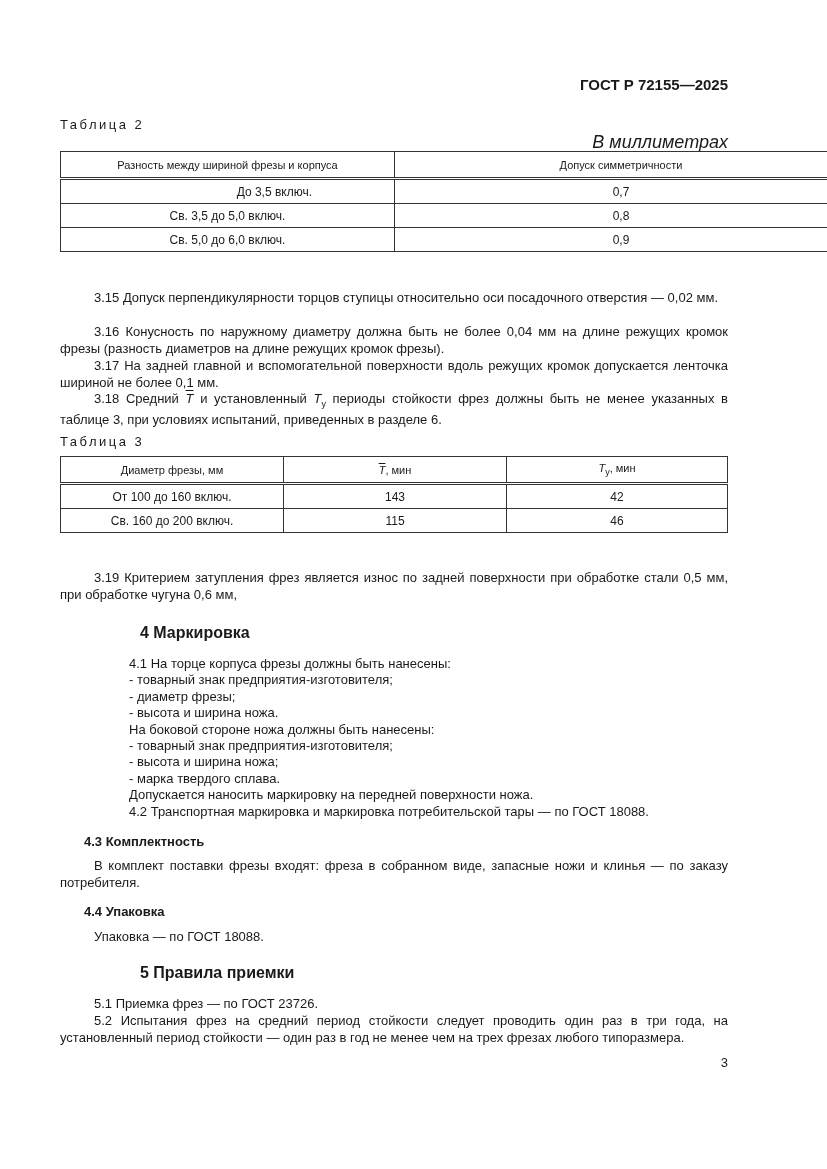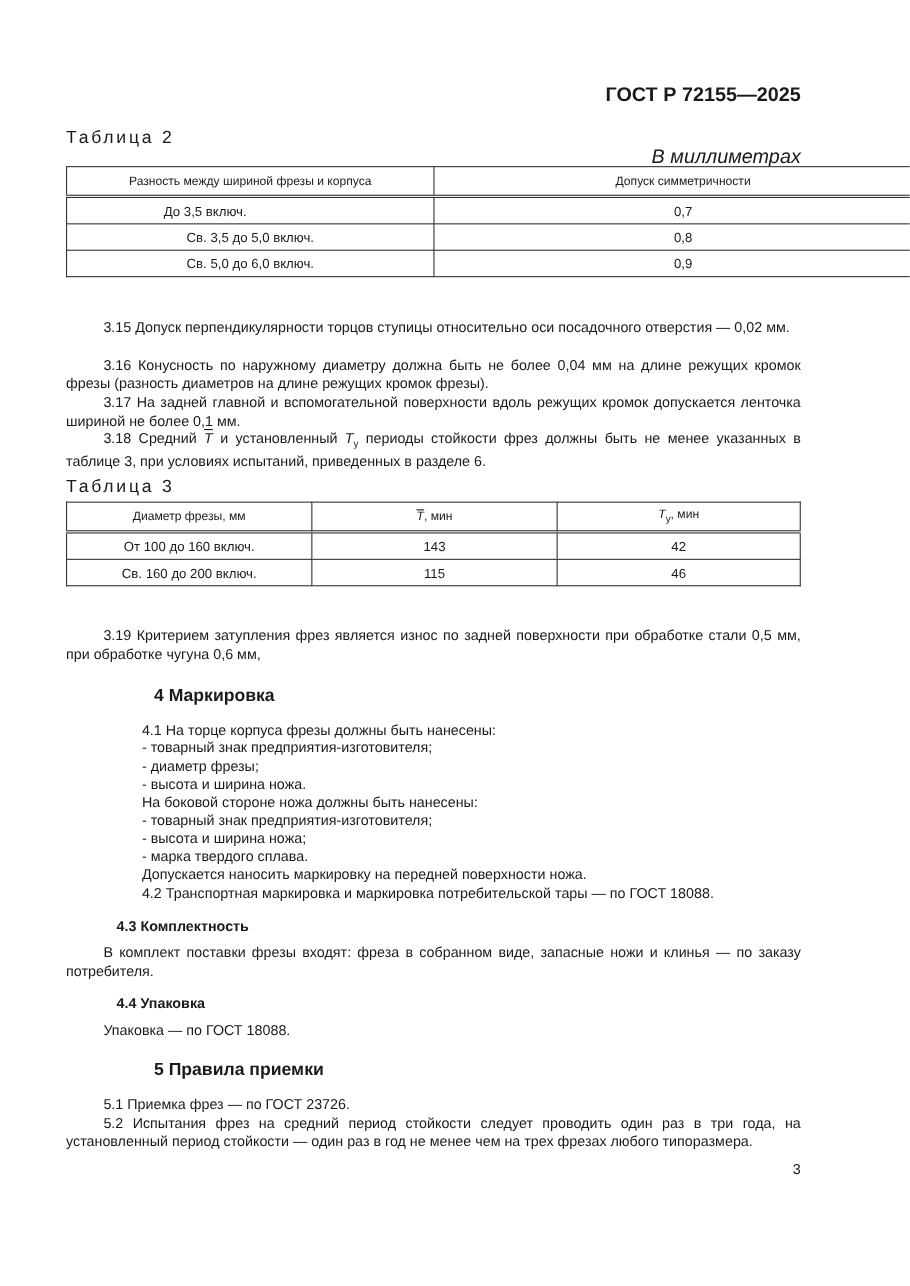--- a/index.html
+++ b/index.html
@@ -1,31 +1,31 @@
 <!DOCTYPE html>
 <html><head>
 <meta charset="utf-8">
 <style>
   html, body { margin: 0; padding: 0; background: #ffffff; }
   body { width: 827px; height: 1169px; position: relative; overflow: hidden;
          font-family: "Liberation Sans", sans-serif; color: #1a1a1a; }
   .page { position: absolute; left: 60px; top: 0; width: 668px; }
-  .doc-code { position: absolute; right: 0; top: 76px; font-weight: bold; font-size: 18px; }
-  .tbl-caption { position: absolute; left: 0; font-size: 16px; letter-spacing: 2.5px; }
+  .doc-code { position: absolute; right: 0; top: 76px; font-weight: bold; font-size: 15px; }
+  .tbl-caption { position: absolute; left: 0; font-size: 13px; letter-spacing: 2.5px; }
   .units { position: absolute; right: 0; font-size: 18px; font-style: italic; }
   table { border-collapse: collapse; position: absolute; left: 0; width: 668px; }
   td, th { border: 1px solid #333; text-align: center; font-weight: normal; padding: 0; }
   th { font-size: 11px; height: 25px; }
   td { font-size: 12px; height: 23px; }
   thead tr { border-bottom: 3px double #333; }
   .para { position: absolute; left: 0; width: 668px; font-size: 13px; line-height: 16.8px;
           text-align: justify; }
   .indent { text-indent: 34px; }
   .h1 { position: absolute; left: 34px; font-size: 16px; font-weight: bold; margin-left: 46px; }
-  .h2 { position: absolute; left: 46px; font-size: 13px; font-weight: bold; }
+  .h2 { position: absolute; left: 24px; font-size: 13px; font-weight: bold; }
   .list { position: absolute; left: 34px; font-size: 13px; line-height: 16.4px; margin-left: 35px; }
   .page-num { position: absolute; right: 0; top: 1055px; font-size: 13px; }
   .over { text-decoration: overline; font-style: italic; }
   .ital { font-style: italic; }
   sub { font-size: 9px; }
 </style>
 </head>
 <body>
 
 <div class="page">
@@ -36,21 +36,21 @@
 
   <table style="top:151px; width:788px">
     <thead>
       <tr>
         <th style="width:333px">Разность между шириной фрезы и корпуса</th>
         <th>Допуск симметричности</th>
       </tr>
     </thead>
     <tbody>
       <tr>
-        <td style="text-align:center;padding-right:82px">До 3,5 включ.</td>
+        <td style="text-align:right;padding-right:82px">До 3,5 включ.</td>
         <td>0,7</td>
       </tr>
       <tr>
         <td>Св. 3,5 до 5,0 включ.</td>
         <td>0,8</td>
       </tr>
       <tr>
         <td>Св. 5,0 до 6,0 включ.</td>
         <td>0,9</td>
       </tr>

